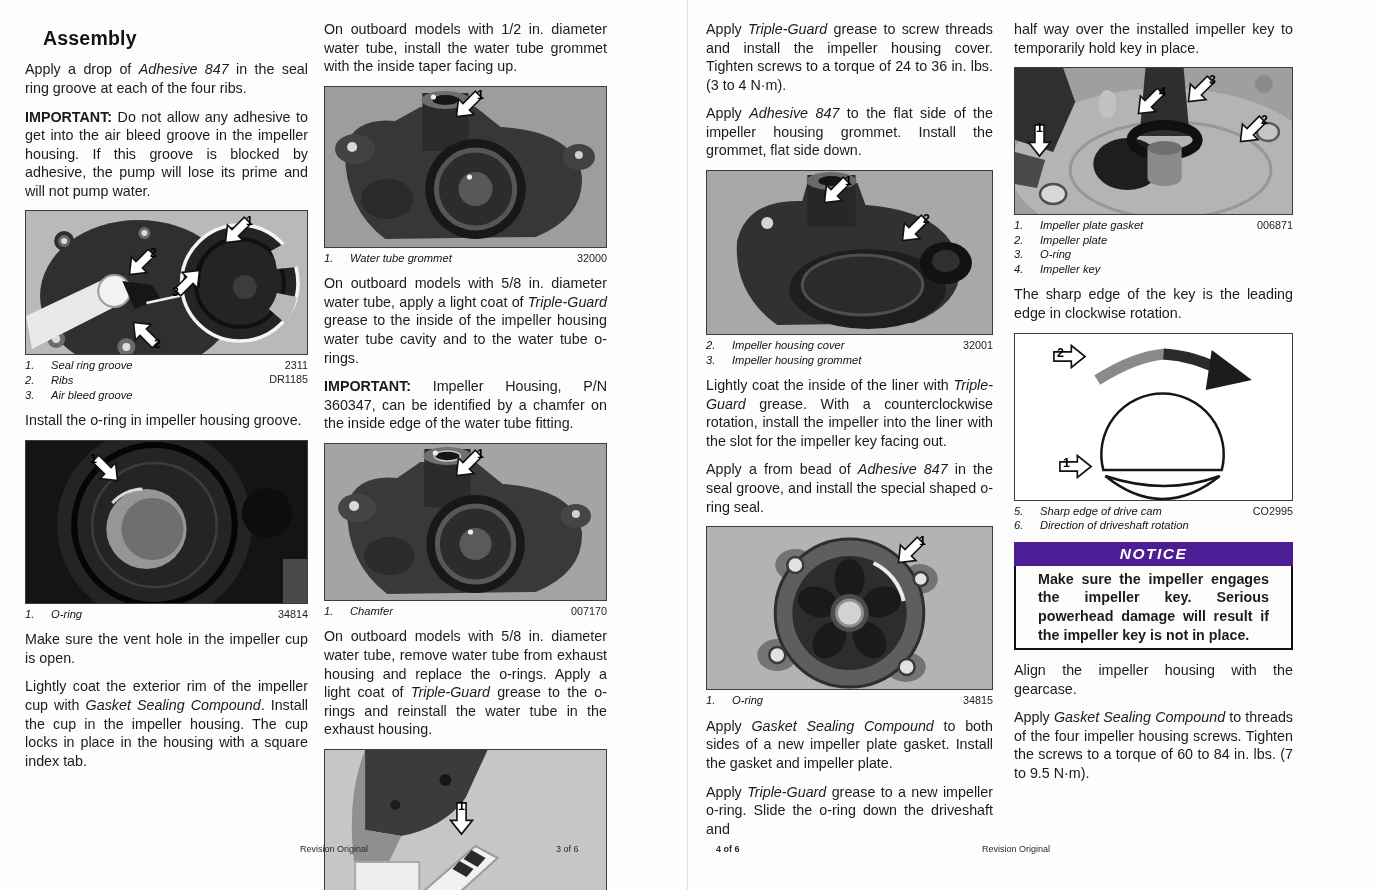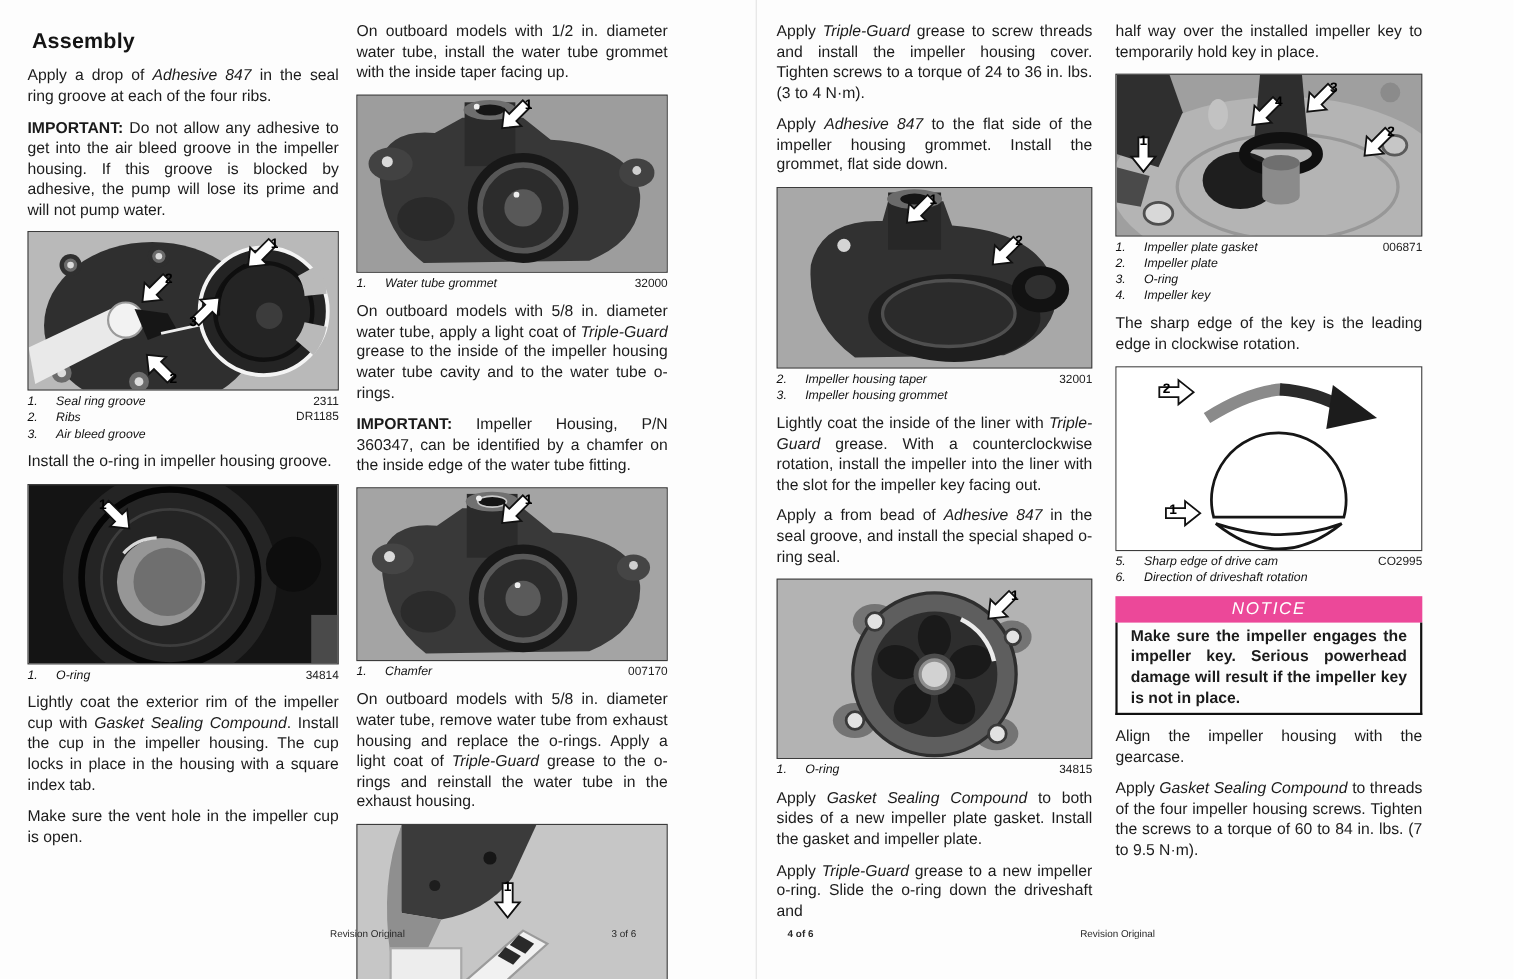--- a/index.html
+++ b/index.html
@@ -4,44 +4,44 @@
 <style>
   html,body{margin:0;padding:0;background:#ffffff}
   .canvas{position:relative;width:1376px;height:890px;background:#fdfdfd;overflow:hidden;
           font-family:"Liberation Sans",sans-serif;color:#1b1b1b}
   .divider{position:absolute;left:687px;top:0;width:1px;height:100%;background:#e3e3e3}
   .col{position:absolute;font-size:14.3px;line-height:1.3}
   #col1{left:25px;top:26px;width:283px}
   #col2{left:324px;top:20px;width:283px}
   #col3{left:706px;top:20px;width:287px}
   #col4{left:1014px;top:20px;width:279px}
-  h1.heading{font-size:19.5px;margin:0 4px 9px;font-weight:bold;letter-spacing:.2px;color:#141414}
+  h1.heading{font-size:19.5px;margin:0 18px 9px;font-weight:bold;letter-spacing:.2px;color:#141414}
   .p{margin:0 0 10px;text-align:justify}
   .fig{position:relative;border:1.6px solid #3c3c3c;margin:2px 0 3px;overflow:hidden;background:#bbb}
   .fig > svg{display:block;width:100%;height:100%}
   .cap{position:relative;margin:1px 0 9px;font-size:11.2px;font-style:italic;line-height:1.3;color:#111;padding-right:54px}
   .cap-row{display:flex}
   .cap-n{flex:none;width:26px}
   .cap-t{flex:1}
   .cap-code{position:absolute;right:0;top:0;font-style:normal;font-size:10.8px;color:#222}
   .cap-code.c2{top:14px}
   
   .co{position:absolute;width:33px;height:25px;z-index:2}
   .co svg{position:absolute;left:0;top:0;width:100%;height:100%;overflow:visible}
   .co b{position:absolute;font-size:12.5px;font-weight:bold;font-style:normal;color:#000;left:4px;top:3px;line-height:1}
   .d-dl svg{transform:rotate(135deg)}  .d-dl b{left:auto;right:0;top:-4px}
   .d-dr svg{transform:rotate(45deg)}   .d-dr b{left:0;top:-4px}
   .d-ul svg{transform:rotate(-135deg)} .d-ul b{left:auto;right:0;top:auto;bottom:-4px}
   .d-ur svg{transform:rotate(-45deg)}  .d-ur b{left:0;top:auto;bottom:-4px}
   .d-d  svg{transform:rotate(90deg)}   .d-d b{left:13px;top:-6px}
   .notice{margin:2px 0 11px}
-  .notice-head{background:#ec4899;color:#ffffff;font-weight:normal;font-style:italic;text-align:center;
+  .notice-head{background:#4c1d95;color:#ffffff;font-weight:bold;font-style:italic;text-align:center;
                font-size:15.5px;padding:2px 0;letter-spacing:1.5px}
   .notice-body{border:2.2px solid #101010;border-top:none;font-weight:bold;text-align:justify;
-               padding:4px 12px;font-size:14.3px;line-height:1.3}
+               padding:4px 22px;font-size:14.3px;line-height:1.3}
   .footer-text{position:absolute;top:844px;font-size:9px;color:#2a2a2a}
   .fw-b{font-weight:600}
 </style>
 </head>
 <body>
 
 <div class="canvas">
   <div class="divider"></div>
 
   <div class="col" id="col1">
@@ -138,22 +138,22 @@
         </span>
     </div>
     <div class="cap">
       <div class="cap-row">
           <span class="cap-n">1.</span>
           <span class="cap-t">O-ring</span>
         </div>
       <span class="cap-code">34814</span>
     </div>
 
+    <p class="p">Make sure the vent hole in the impeller cup is open.</p>
     <p class="p"><span>Lightly coat the exterior rim of the impeller cup with </span><i>Gasket Sealing Compound</i><span>. Install the cup in the impeller housing. The cup locks in place in the housing with a square index tab.</span></p>
-    <p class="p">Make sure the vent hole in the impeller cup is open.</p>
   </div>
 
   <div class="col" id="col2">
     <p class="p">On outboard models with 1/2 in. diameter water tube, install the water tube grommet with the inside taper facing up.</p>
 
     <div class="fig" style="height:160px">
       <svg viewBox="0 0 280 160" preserveAspectRatio="none">
         <rect width="280" height="160" fill="#9d9d9d"></rect>
         <path d="M20 60 Q30 30 70 34 L95 20 H150 L175 40 Q250 45 256 90 Q258 130 210 150 L60 152 Q18 120 20 60 Z" fill="#373737"></path>
         <rect x="97" y="6" width="46" height="58" fill="#2b2b2b"></rect>
@@ -271,21 +271,21 @@
       <span class="co d-dl" style="left:190px;top:46px">
           <svg viewBox="0 0 36 26">
             <path d="M1 8 H20 V1 L35 13 L20 25 V18 H1 Z" fill="#fff" stroke="#111" stroke-width="1.8"></path>
           </svg>
           <b>2</b>
         </span>
     </div>
     <div class="cap">
       <div class="cap-row">
           <span class="cap-n">2.</span>
-          <span class="cap-t">Impeller housing taper</span>
+          <span class="cap-t">Impeller housing cover</span>
         </div>
       <div class="cap-row">
           <span class="cap-n">3.</span>
           <span class="cap-t">Impeller housing grommet</span>
         </div>
       <span class="cap-code">32001</span>
     </div>
 
     <p class="p"><span>Lightly coat the inside of the liner with </span><i>Triple-Guard</i><span> grease. With a counterclockwise rotation, install the impeller into the liner with the slot for the impeller key facing out.</span></p>
     <p class="p"><span>Apply a from bead of </span><i>Adhesive 847</i><span> in the seal groove, and install the special shaped o-ring seal.</span></p>

